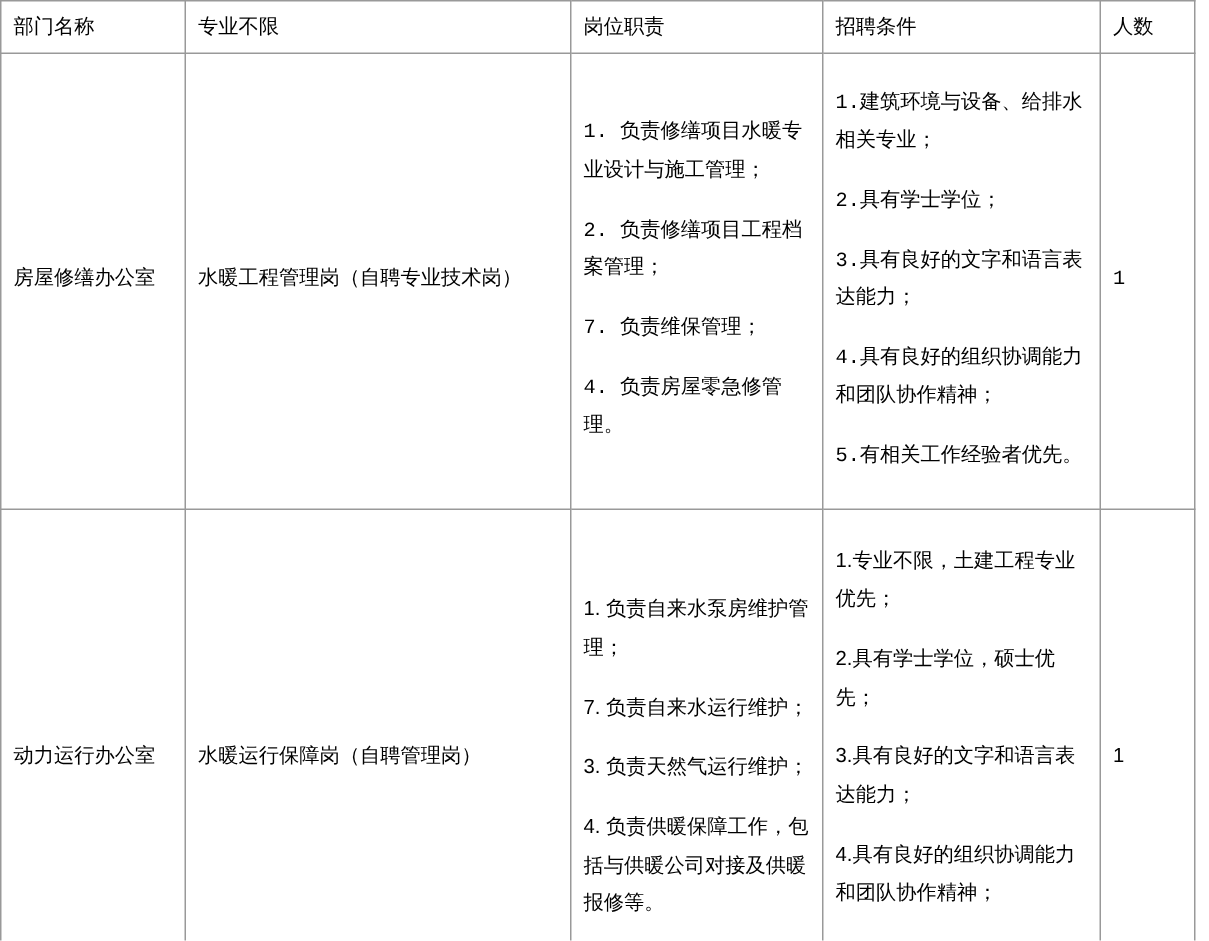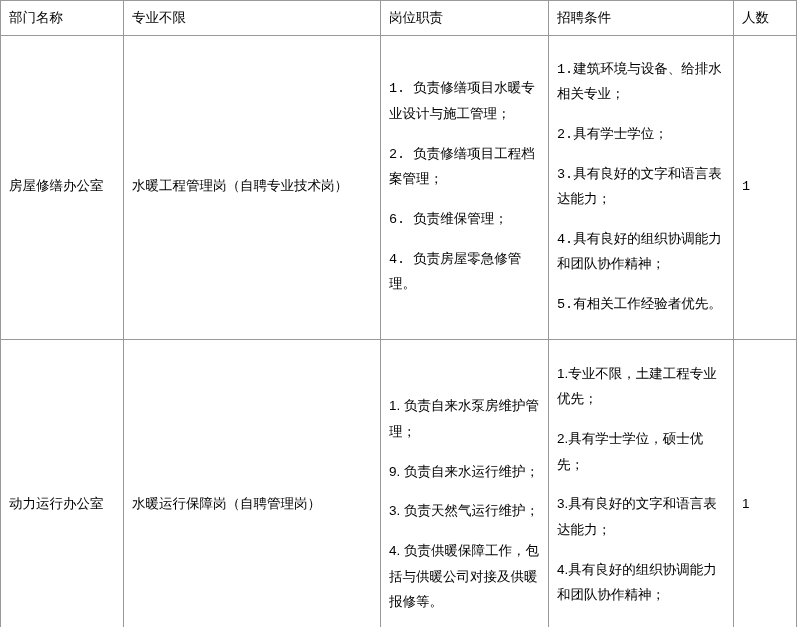--- a/index.html
+++ b/index.html
@@ -97,42 +97,42 @@
       </tr>
     </thead>
     <tbody>
       <tr class="row-1">
         <td class="dept">房屋修缮办公室</td>
         <td class="post">水暖工程管理岗（自聘专业技术岗）</td>
         <td class="duty">
           <div class="cell-list">
             <div class="line">1. 负责修缮项目水暖专业设计与施工管理；</div>
             <div class="line">2. 负责修缮项目工程档案管理；</div>
-            <div class="line">6. 负责维保管理；</div>
+            <div class="line">7. 负责维保管理；</div>
             <div class="line">4. 负责房屋零急修管理。</div>
           </div>
         </td>
         <td class="req">
           <div class="cell-list">
             <div class="line">1.建筑环境与设备、给排水相关专业；</div>
             <div class="line">2.具有学士学位；</div>
             <div class="line">3.具有良好的文字和语言表达能力；</div>
             <div class="line">4.具有良好的组织协调能力和团队协作精神；</div>
             <div class="line">5.有相关工作经验者优先。</div>
           </div>
         </td>
         <td class="num">1</td>
       </tr>
       <tr class="row-2">
         <td class="dept">动力运行办公室</td>
         <td class="post">水暖运行保障岗（自聘管理岗）</td>
         <td class="duty">
           <div class="cell-list">
             <div class="line">1. 负责自来水泵房维护管理；</div>
-            <div class="line">9. 负责自来水运行维护；</div>
+            <div class="line">7. 负责自来水运行维护；</div>
             <div class="line">3. 负责天然气运行维护；</div>
             <div class="line">4. 负责供暖保障工作，包括与供暖公司对接及供暖报修等。</div>
           </div>
         </td>
         <td class="req">
           <div class="cell-list">
             <div class="line">1.专业不限，土建工程专业优先；</div>
             <div class="line">2.具有学士学位，硕士优先；</div>
             <div class="line">3.具有良好的文字和语言表达能力；</div>
             <div class="line">4.具有良好的组织协调能力和团队协作精神；</div>

